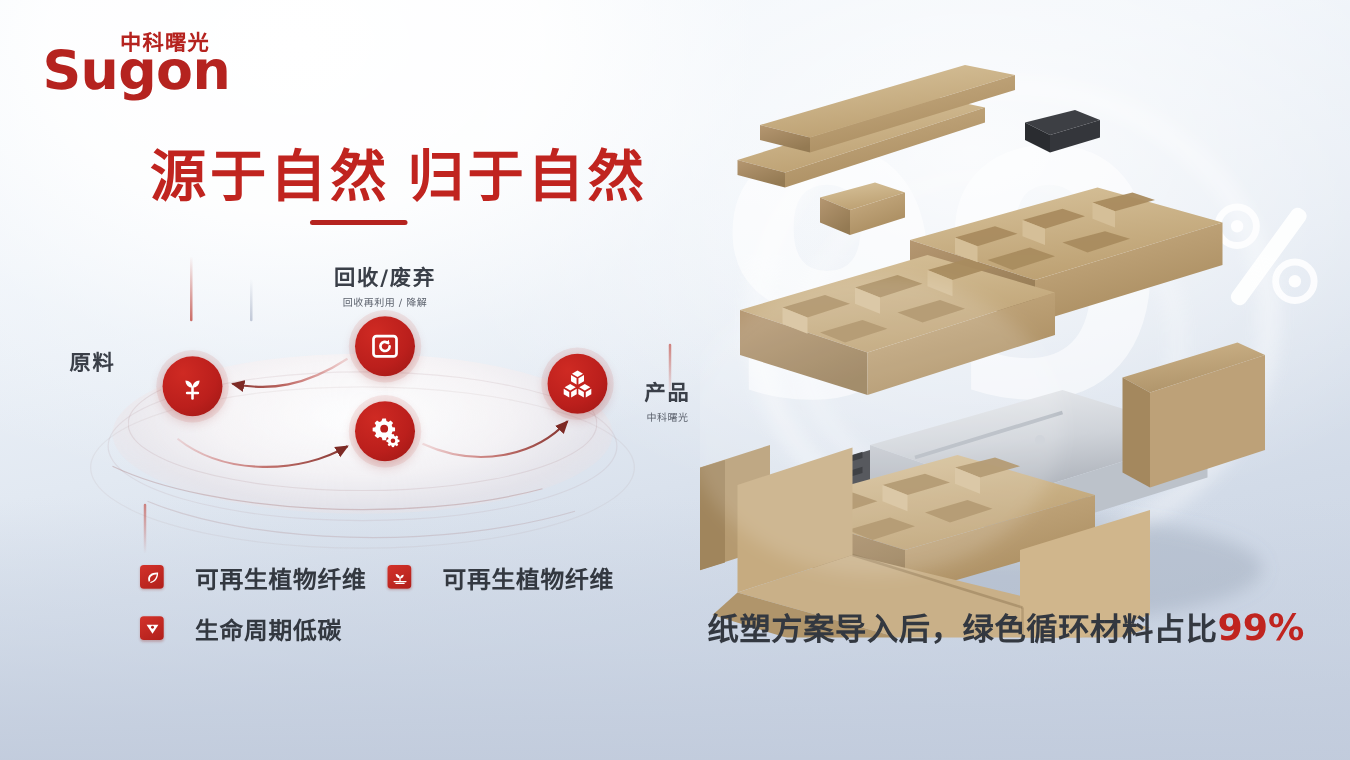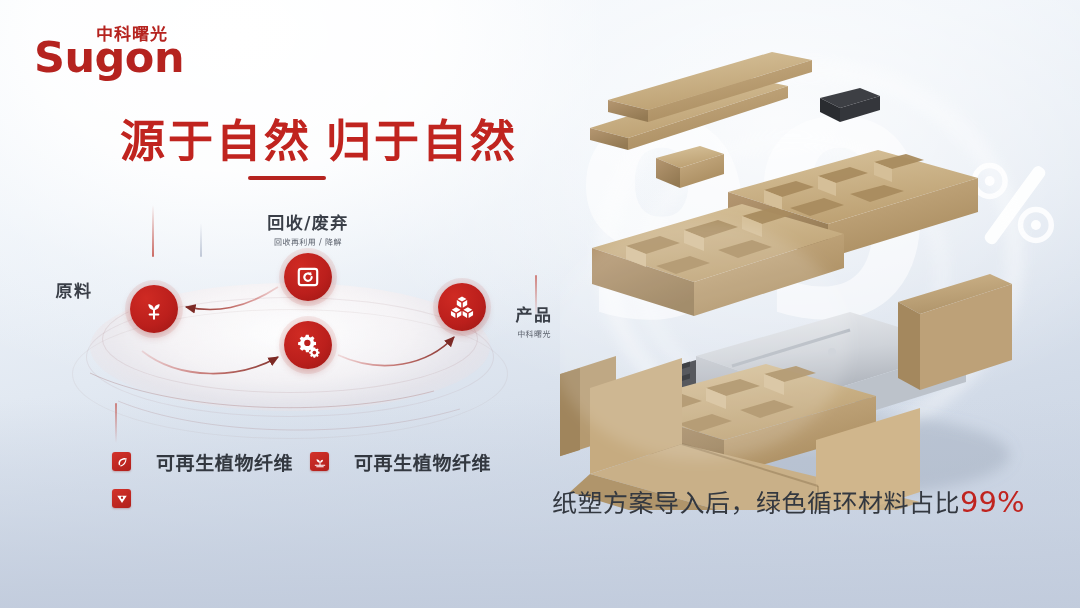--- a/index.html
+++ b/index.html
@@ -137,22 +137,22 @@
   }
   .feat-icon svg{ width:12px; height:12px; display:block; }
   .feat-label{
     font-size:19px; font-weight:700; color:#333840; letter-spacing:0.6px;
     white-space:nowrap;
     font-family:"DejaVu Sans","Liberation Sans",sans-serif;
   }
 
   
   #caption{
-    position:absolute; left:552px; top:483px; z-index:25;
-    font-size:25px; font-weight:400; color:#333840; letter-spacing:0.5px;
+    position:absolute; left:566px; top:483px; z-index:25;
+    font-size:25px; font-weight:700; color:#333840; letter-spacing:0.5px;
     white-space:nowrap;
     font-family:"DejaVu Sans","Liberation Sans",sans-serif;
   }
   #caption .pct{ color:#c0241f; font-size:29px; letter-spacing:0px; }
 
   
   #art{ position:absolute; left:560px; top:40px; width:520px; height:470px; z-index:10; }
   .wm-99{
     position:absolute; left:12px; top:48px; width:420px; height:300px;
     font-size:270px; font-weight:700; color:rgba(255,255,255,0.55);
@@ -308,20 +308,21 @@
       <span class="feat-label">可再生植物纤维</span>
     </div>
 
     <div class="feat">
       <span class="feat-icon">
         <svg viewBox="0 0 24 24" fill="#fff">
             <path d="M2.5 5.5h19L12 20z"></path>
             <circle cx="12" cy="9.5" r="2.3" fill="#b01f1b"></circle>
           </svg>
       </span>
+      <span class="feat-label">生命周期低碳</span>
     </div>
   </div>
 
   <div id="caption">
     <span>纸塑方案导入后，绿色循环材料占比</span><span class="pct">99%</span>
   </div>
 
   <div id="art">
 
     <div class="wm-99">99</div>

